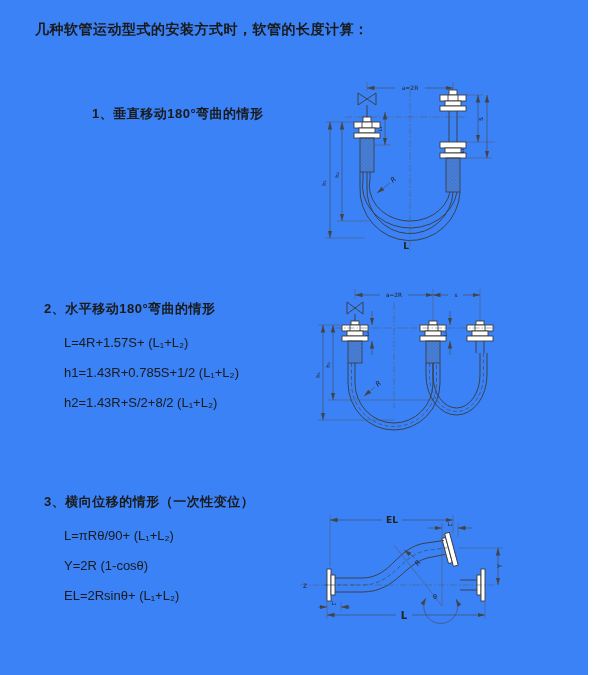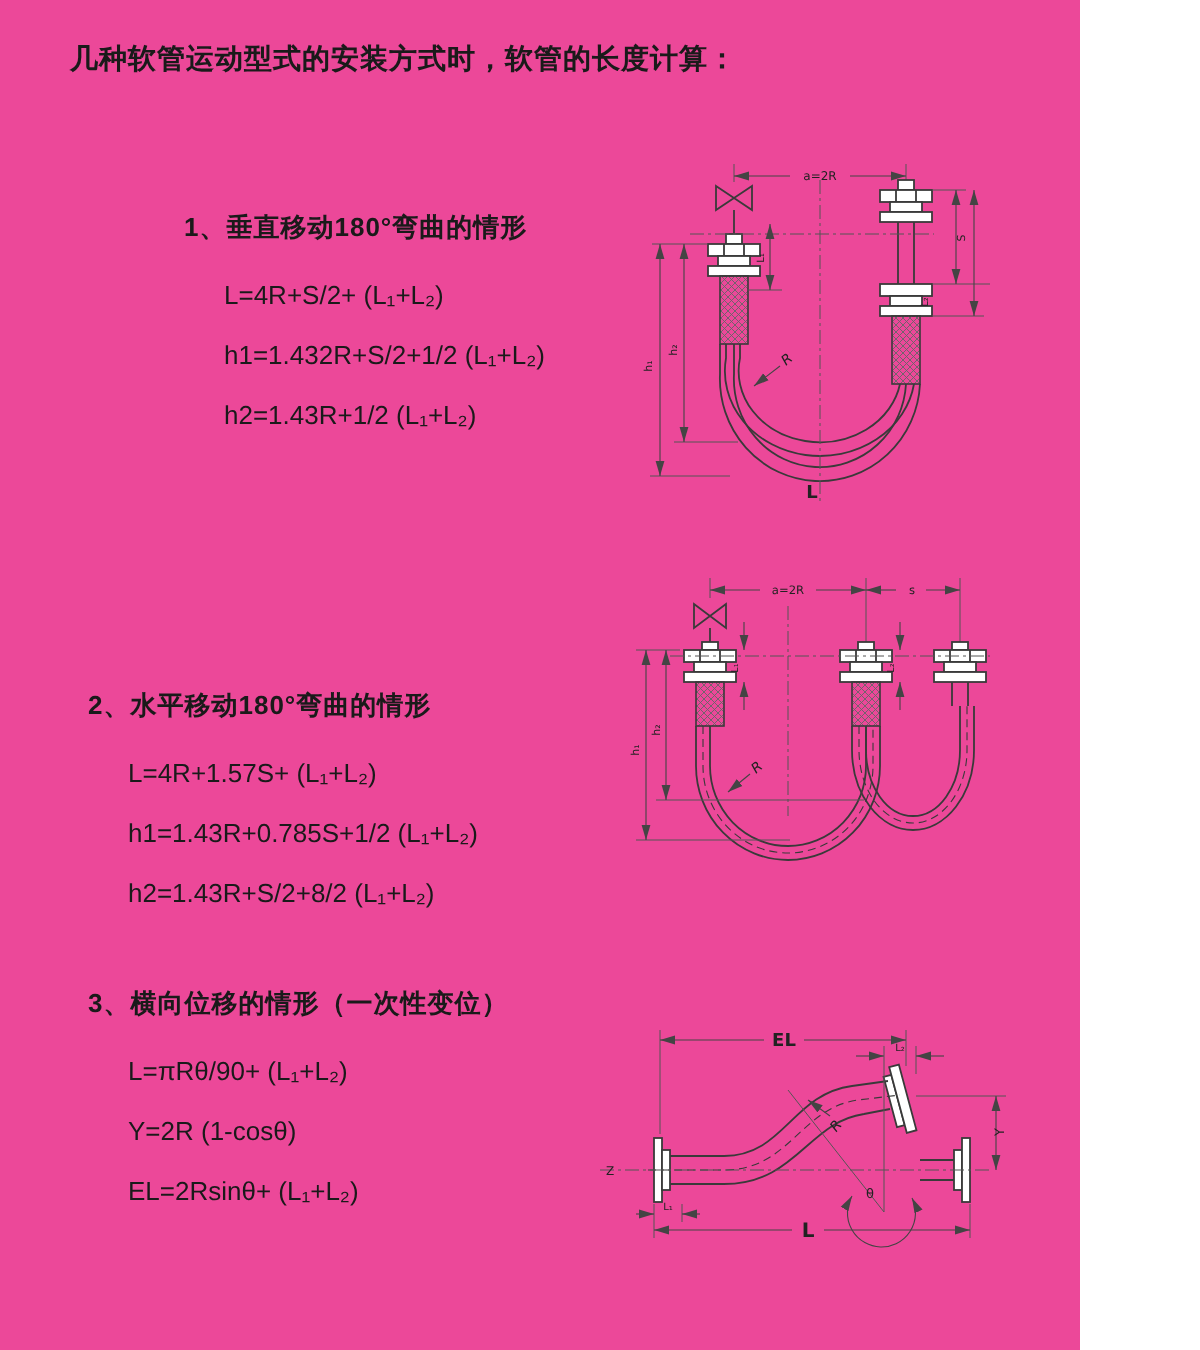--- a/index.html
+++ b/index.html
@@ -1,27 +1,27 @@
 <!DOCTYPE html>
 <html><head>
 <meta charset="utf-8">
 <style>
   html,body{margin:0;padding:0;}
   body{
     width:600px;height:675px;background:#ffffff;position:relative;
     font-family:"Liberation Sans","DejaVu Sans",sans-serif;color:#1a1a1a;
     -webkit-font-smoothing:antialiased;
   }
-  .page{position:absolute;left:0;top:0;width:540px;height:675px;background:#ec4899;overflow:hidden;}
+  .page{position:absolute;left:0;top:0;width:588px;height:675px;background:#3b82f6;overflow:hidden;}
   .title{
     position:absolute;left:35px;top:21px;font-size:14px;font-weight:bold;
     letter-spacing:0.5px;white-space:nowrap;
   }
   .section{position:absolute;left:44px;width:280px;}
-  #sec1{top:105px;margin-left:48px;} #sec2{top:300px;margin-top:44px;} #sec3{top:493px;}
+  #sec1{top:105px;margin-left:48px;} #sec2{top:300px;} #sec3{top:493px;}
   .heading{font-size:13px;font-weight:bold;letter-spacing:0.5px;margin:0 0 10px 0;white-space:nowrap;}
   .formulas{padding-left:20px;}
   .formula{font-size:13px;line-height:30px;white-space:nowrap;}
   svg.diagram{position:absolute;overflow:visible;}
   #dia1{left:315px;top:75px;}
   #dia2{left:310px;top:283px;}
   #dia3{left:296px;top:503px;}
   svg text{font-family:"DejaVu Sans","Liberation Sans",sans-serif;fill:#222;}
   .obj{stroke:#3a3a3a;stroke-width:0.9;fill:none;}
   .objf{stroke:#3a3a3a;stroke-width:0.9;fill:#ffffff;}
@@ -47,25 +47,20 @@
         <path d="M0,0.8 L7.5,3 L0,5.2 Z" fill="#444"></path>
       </marker>
       <pattern id="braidP" patternUnits="userSpaceOnUse" width="3.5" height="3.5">
         <path d="M0,3.5 L3.5,0 M0,0 L3.5,3.5" stroke="#666" stroke-width="0.45" fill="none"></path>
       </pattern>
     </defs>
   </svg>
 
   <div class="section" id="sec1">
     <div class="heading">1、垂直移动180°弯曲的情形</div>
-    <div class="formulas">
-      <div class="formula">L=4R+S/2+ (L₁+L₂)</div>
-      <div class="formula">h1=1.432R+S/2+1/2 (L₁+L₂)</div>
-      <div class="formula">h2=1.43R+1/2 (L₁+L₂)</div>
-    </div>
   </div>
 
   <div class="section" id="sec2">
     <div class="heading">2、水平移动180°弯曲的情形</div>
     <div class="formulas">
       <div class="formula">L=4R+1.57S+ (L₁+L₂)</div>
       <div class="formula">h1=1.43R+0.785S+1/2 (L₁+L₂)</div>
       <div class="formula">h2=1.43R+S/2+8/2 (L₁+L₂)</div>
     </div>
   </div>

